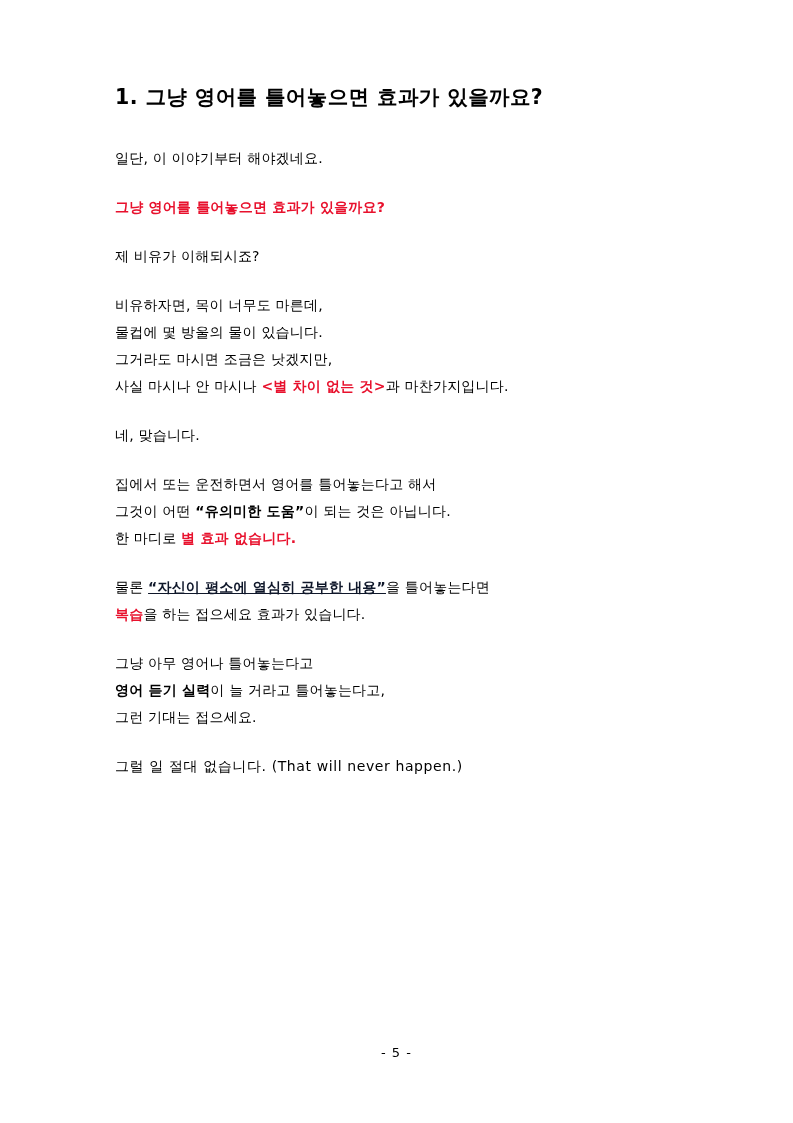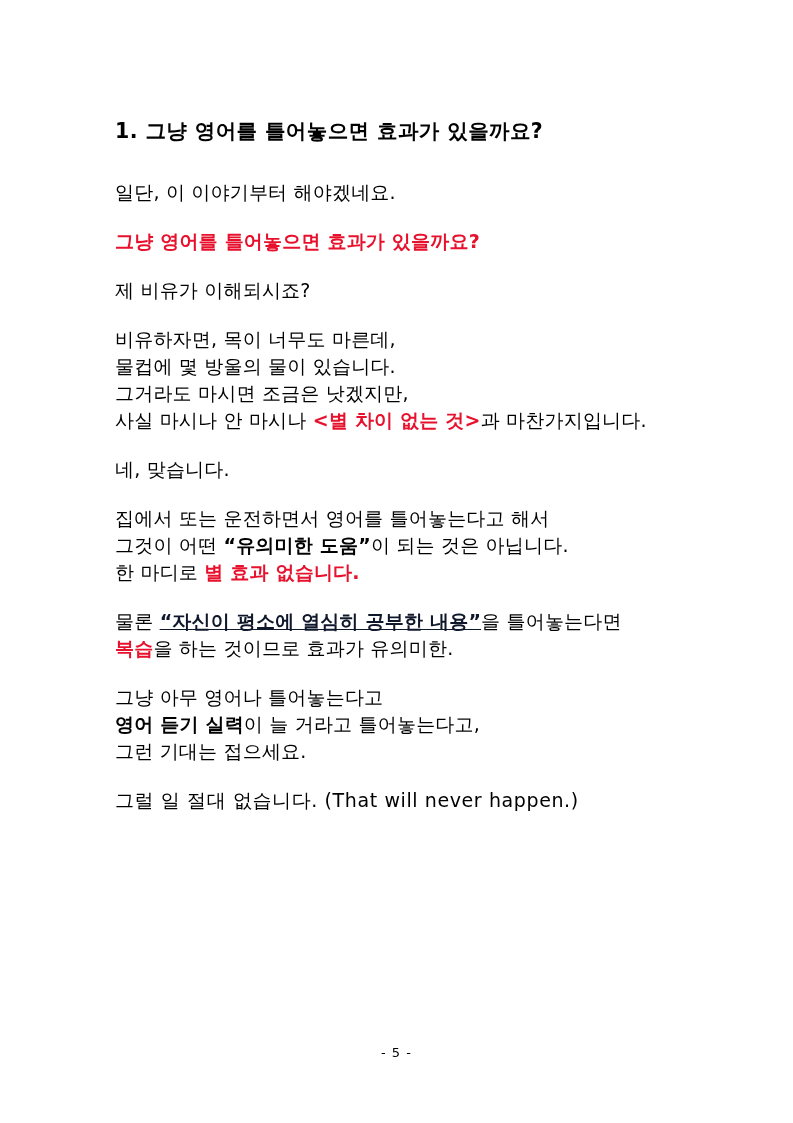--- a/index.html
+++ b/index.html
@@ -14,33 +14,33 @@
     color: #000000;
     position: relative;
     overflow: hidden;
   }
   .page {
     position: absolute;
     top: 0; left: 0;
     width: 793px;
     height: 1123px;
     box-sizing: border-box;
-    padding: 118px 112px 0 115px;
+    padding: 84px 112px 0 115px;
   }
   h1.doc-title {
     font-size: 20.5px;
     font-weight: bold;
     margin: 0 0 0 0;
     letter-spacing: 0.4px;
     line-height: 1.3;
     color: #000;
   }
   .body-block {
     margin-top: 34px;
-    font-size: 19px;
+    font-size: 14px;
     line-height: 27px;
     letter-spacing: 0.2px;
   }
   p {
     margin: 0 0 22px 0;
   }
   .red-b {
     color: #e8112d;
     font-weight: bold;
   }
@@ -105,21 +105,21 @@
     </p>
 
     <p>
       <span>집에서 또는 운전하면서 영어를 틀어놓는다고 해서</span><br>
       <span>그것이 어떤 </span><span class="b">“유의미한 도움”</span><span>이 되는 것은 아닙니다.</span><br>
       <span>한 마디로 </span><span class="red-b">별 효과 없습니다.</span>
     </p>
 
     <p>
       <span>물론 </span><span class="red-u-b">“자신이 평소에 열심히 공부한 내용”</span><span>을 틀어놓는다면</span><br>
-      <span class="red-b">복습</span><span>을 하는 것이므로 효과가 유의미한.</span>
+      <span class="red-b">복습</span><span>을 하는 접으세요 효과가 있습니다.</span>
     </p>
 
     <p>
       <span>그냥 아무 영어나 틀어놓는다고</span><br>
       <span class="b">영어 듣기 실력</span><span>이 늘 거라고 틀어놓는다고,</span><br>
       <span>그런 기대는 접으세요.</span>
     </p>
 
     <p class="mono-ish">
       <span>그럴 일 절대 없습니다. (That will never happen.)</span>

